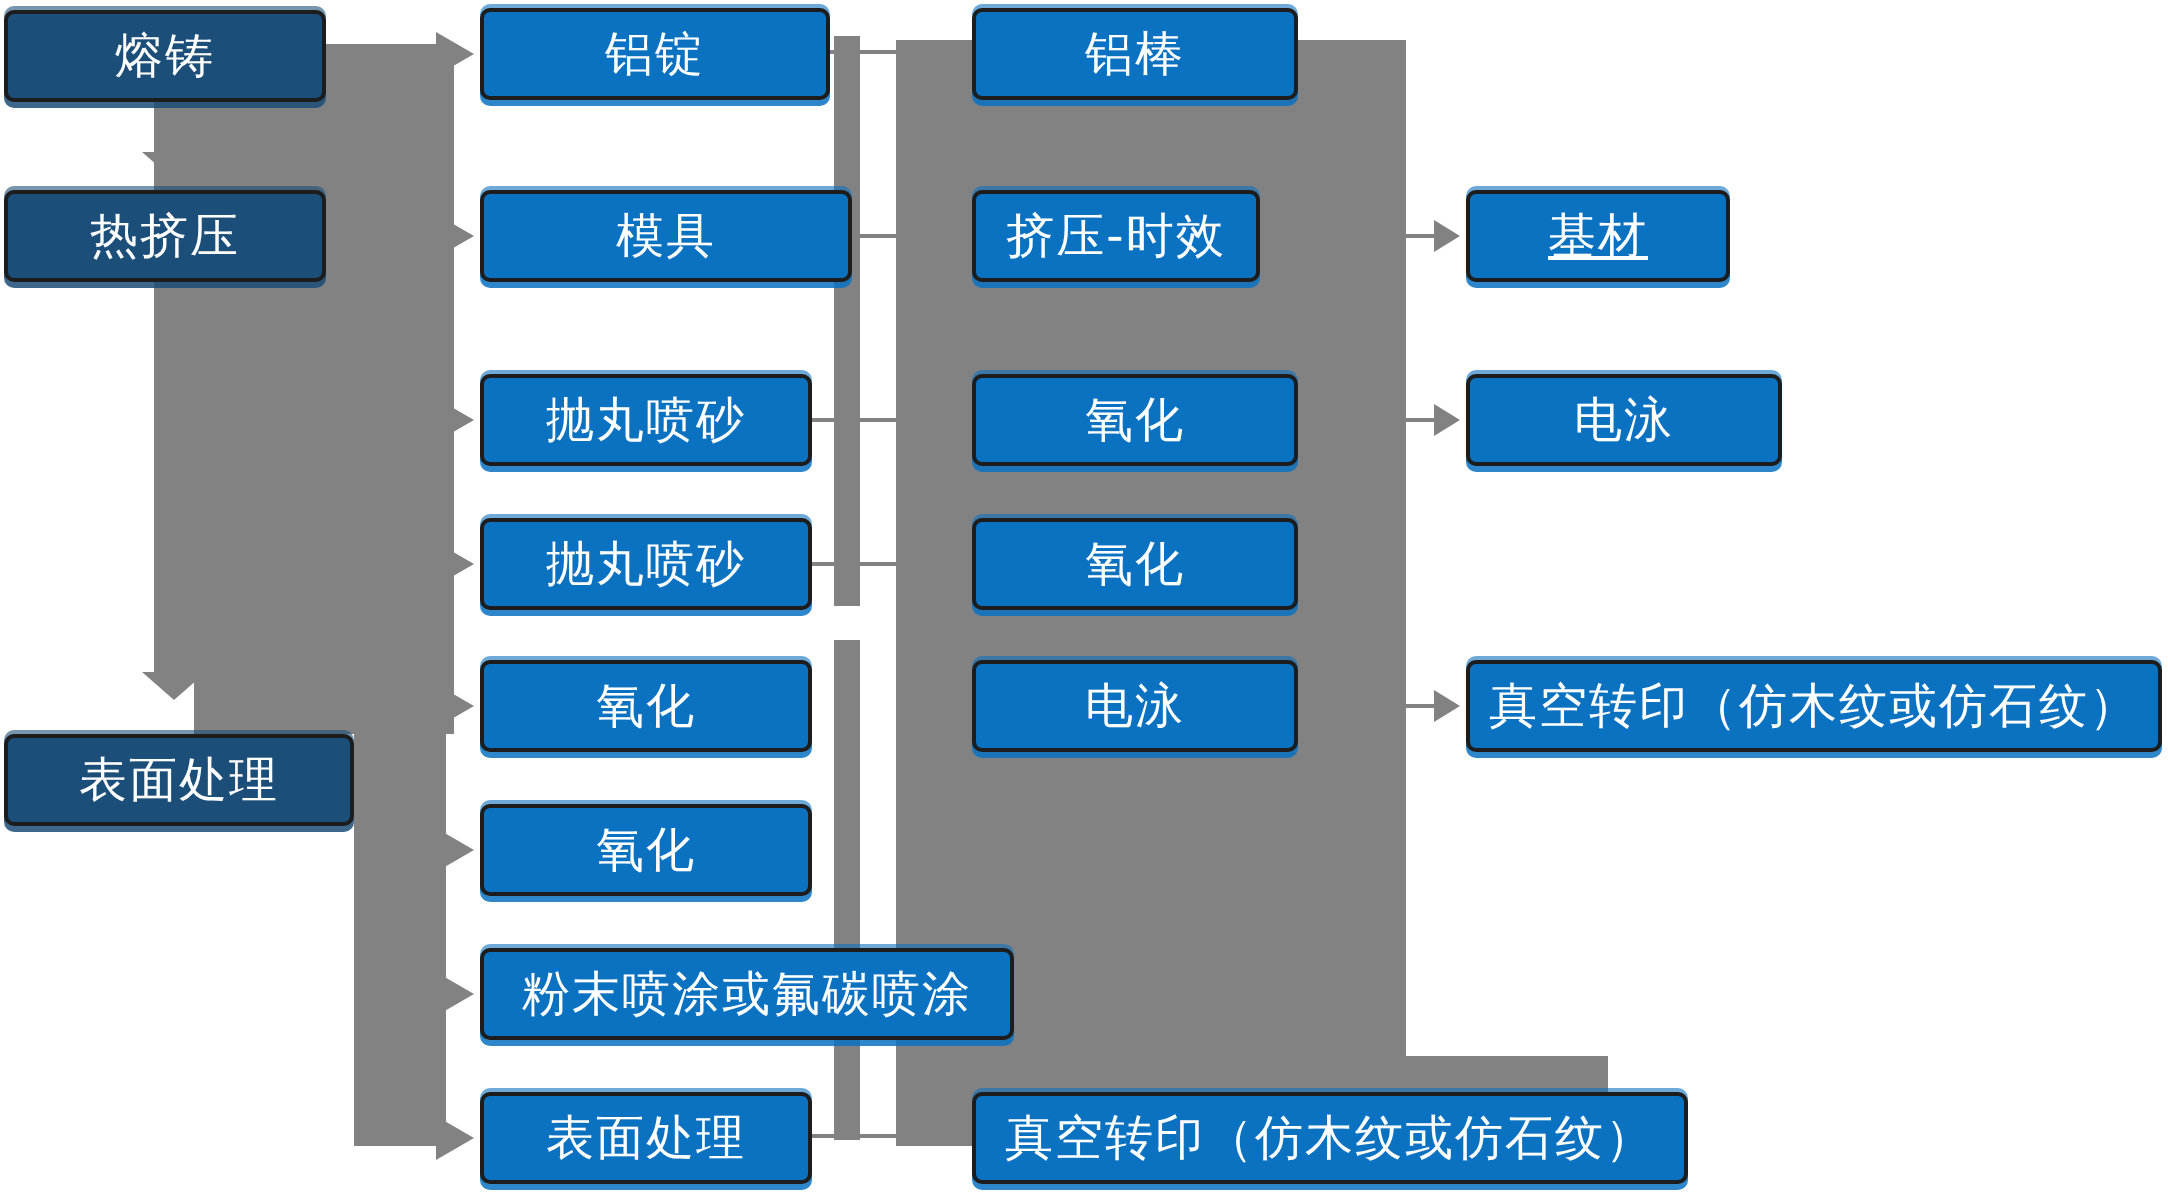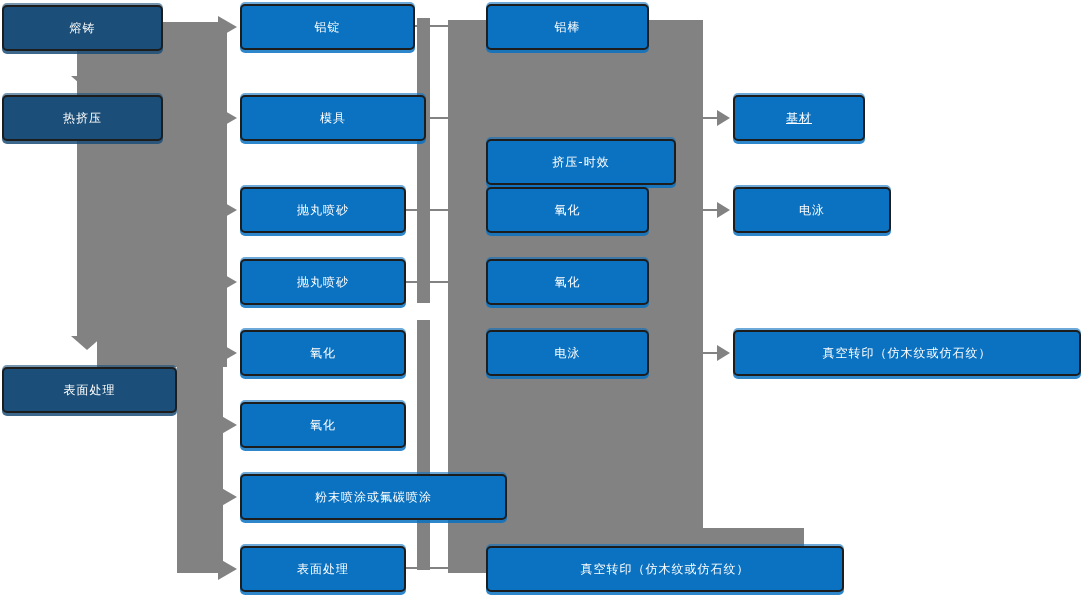--- a/index.html
+++ b/index.html
@@ -17,21 +17,21 @@
          border-top:8px solid transparent; border-bottom:8px solid transparent;
          border-left:13px solid #828282; }
   .ad { position:absolute; width:0; height:0;
         border-left:16px solid transparent; border-right:16px solid transparent;
         border-top:14px solid #828282; }
   
   .node {
     position:absolute; box-sizing:border-box; height:46px;
     background:#0B72C2; border:2px solid #1d1d1d; border-radius:5px;
     color:#ffffff; display:flex; align-items:center; justify-content:center;
-    font-size:12px; letter-spacing:1px; white-space:nowrap;
+    font-size:24px; letter-spacing:1px; white-space:nowrap;
     box-shadow:0 3px 0 rgba(11,114,194,.85), 0 -2px 0 rgba(11,114,194,.6);
   }
   .node.dark {
     background:#1B4E78;
     box-shadow:0 3px 0 rgba(27,78,120,.85), 0 -2px 0 rgba(27,78,120,.6);
   }
 </style>
 </head>
 <body>
 
@@ -104,21 +104,21 @@
   <div class="node" style="left:240px; top:474px; width:267px;">
       <span>粉末喷涂或氟碳喷涂</span>
     </div>
   <div class="node" style="left:240px; top:546px; width:166px;">
       <span>表面处理</span>
     </div>
 
   <div class="node" style="left:486px; top:4px; width:163px;">
       <span>铝棒</span>
     </div>
-  <div class="node" style="left:486px; top:95px; width:190px;margin-top:44px;">
+  <div class="node" style="left:486px; top:95px; width:144px;">
       <span>挤压-时效</span>
     </div>
   <div class="node" style="left:486px; top:187px; width:163px;">
       <span>氧化</span>
     </div>
   <div class="node" style="left:486px; top:259px; width:163px;">
       <span>氧化</span>
     </div>
   <div class="node" style="left:486px; top:330px; width:163px;">
       <span>电泳</span>

